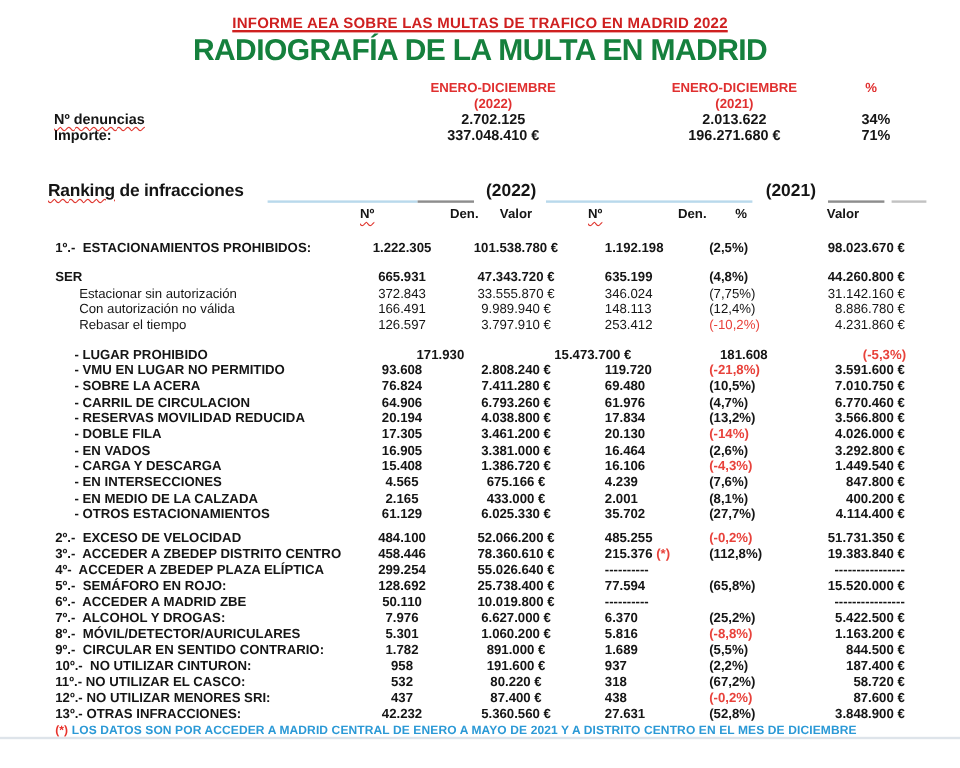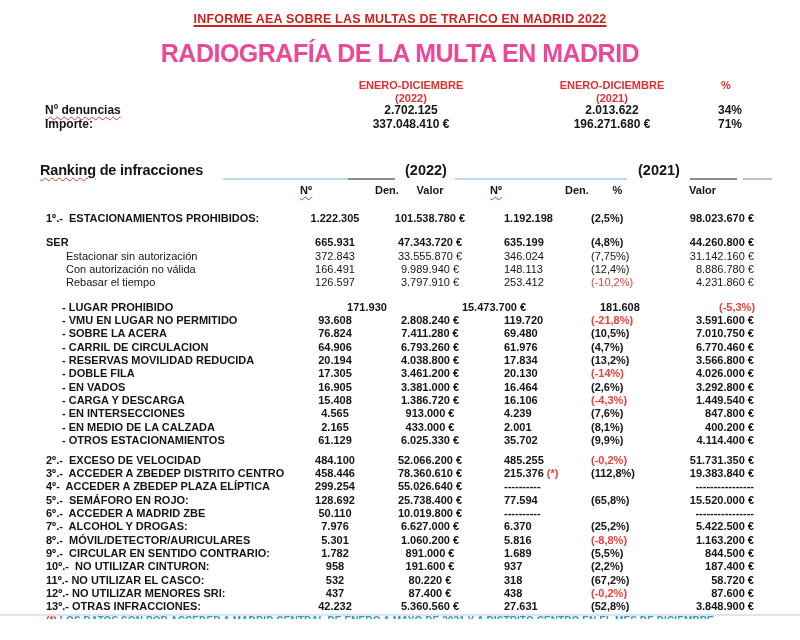--- a/index.html
+++ b/index.html
@@ -6,21 +6,21 @@
   .page {
     position:relative; width:800px; height:619px; background:#ffffff;
     font-family:"Liberation Sans","DejaVu Sans",sans-serif; color:#151515;
     overflow:hidden;
   }
   
   .supertitle { margin:0; padding-top:12px; text-align:center;
     font-size:12.5px; font-weight:bold; color:#cf2020; letter-spacing:0.2px; }
   .supertitle .u { text-decoration:underline; text-decoration-thickness:1.5px; text-underline-offset:2px; }
   .main-title { text-align:center; font-size:25px; font-weight:bold; letter-spacing:-0.5px;
-    color:#ec4899; margin-top:13px; }
+    color:#15803d; margin-top:2px; }
 
   
   .sumgrid { display:grid; grid-template-columns:260px 222px 180px 48px; padding-left:40px; }
   .summary-head { margin-top:11px; font-size:11px; font-weight:bold; color:#e03030; }
   .summary-head .h2022 { grid-column:2; text-align:center; line-height:12.5px; }
   .summary-head .h2021 { grid-column:3; text-align:center; line-height:12.5px; }
   .summary-head .hpct  { grid-column:4; text-align:center; line-height:12.5px; }
   .summary-rows { }
   .sumrow { font-size:12px; font-weight:bold; line-height:13.5px; }
   .sumrow .slab { padding-left:5px; }
@@ -225,39 +225,39 @@
         <span class="lab">- CARGA Y DESCARGA</span>
         <span class="c1">15.408</span>
         <span class="c2">1.386.720 €</span>
         <span class="c3">16.106</span>
         <span class="c4 neg">(-4,3%)</span>
         <span class="c5">1.449.540 €</span>
       </div>
       <div class="trow tgrid b i1">
         <span class="lab">- EN INTERSECCIONES</span>
         <span class="c1">4.565</span>
-        <span class="c2">913.000 €</span>
+        <span class="c2">675.166 €</span>
         <span class="c3">4.239</span>
         <span class="c4">(7,6%)</span>
         <span class="c5">847.800 €</span>
       </div>
       <div class="trow tgrid b i1">
         <span class="lab">- EN MEDIO DE LA CALZADA</span>
         <span class="c1">2.165</span>
         <span class="c2">433.000 €</span>
         <span class="c3">2.001</span>
         <span class="c4">(8,1%)</span>
         <span class="c5">400.200 €</span>
       </div>
       <div class="trow tgrid b i1">
         <span class="lab">- OTROS ESTACIONAMIENTOS</span>
         <span class="c1">61.129</span>
         <span class="c2">6.025.330 €</span>
         <span class="c3">35.702</span>
-        <span class="c4">(9,9%)</span>
+        <span class="c4">(27,7%)</span>
         <span class="c5">4.114.400 €</span>
       </div>
       <div class="trow tgrid b" style="margin-top: 6px;">
         <span class="lab">2º.-  EXCESO DE VELOCIDAD</span>
         <span class="c1">484.100</span>
         <span class="c2">52.066.200 €</span>
         <span class="c3">485.255</span>
         <span class="c4 neg">(-0,2%)</span>
         <span class="c5">51.731.350 €</span>
       </div>

